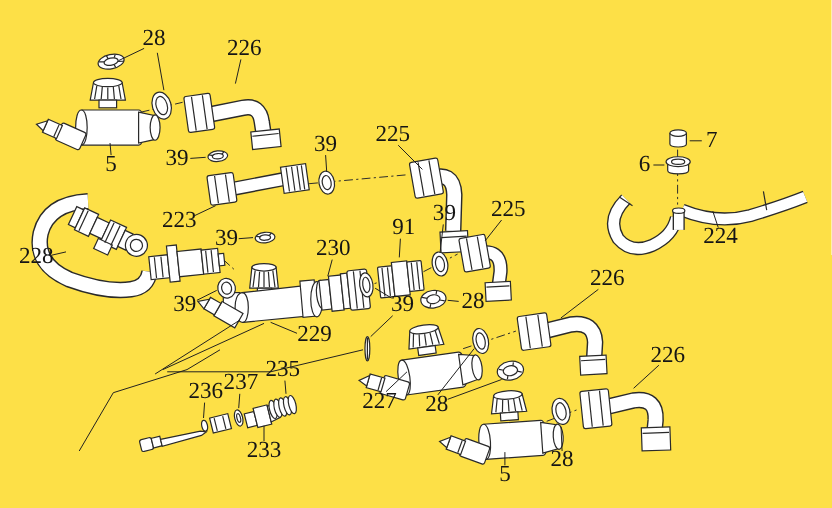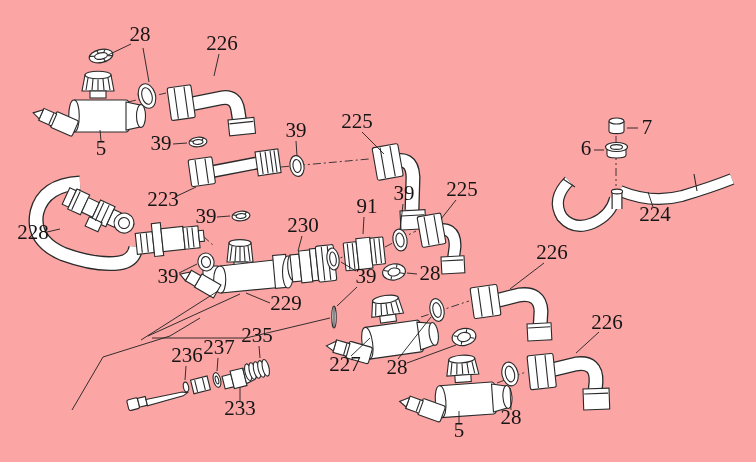--- a/index.html
+++ b/index.html
@@ -1,16 +1,16 @@
 <!DOCTYPE html>
 <html><head>
 <meta charset="utf-8">
 <style>
   html,body{margin:0;padding:0;background:#fff;}
-  #stage{position:relative;width:756px;height:462px;background:#fca5a5;overflow:hidden;}
+  #stage{position:relative;width:756px;height:462px;background:#fde047;overflow:hidden;}
   svg{display:block;}
   .ln{fill:none;stroke:#2a2a2a;stroke-width:1.1;}
   .fw{fill:#ffffff;stroke:#2a2a2a;stroke-width:1.1;}
   .to{fill:none;stroke:#2a2a2a;stroke-width:15;stroke-linejoin:round;}
   .ti{fill:none;stroke:#ffffff;stroke-width:12.4;stroke-linejoin:round;}
   .to2{fill:none;stroke:#2a2a2a;stroke-width:13;stroke-linejoin:round;}
   .ti2{fill:none;stroke:#ffffff;stroke-width:10.4;stroke-linejoin:round;}
   .to3{fill:none;stroke:#2a2a2a;stroke-width:12;stroke-linejoin:round;}
   .ti3{fill:none;stroke:#ffffff;stroke-width:9.6;stroke-linejoin:round;}
   .leader{fill:none;stroke:#1f1f1f;stroke-width:0.9;}

